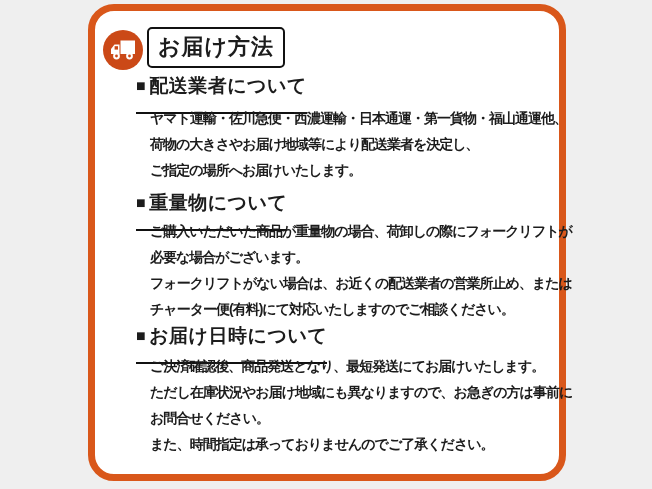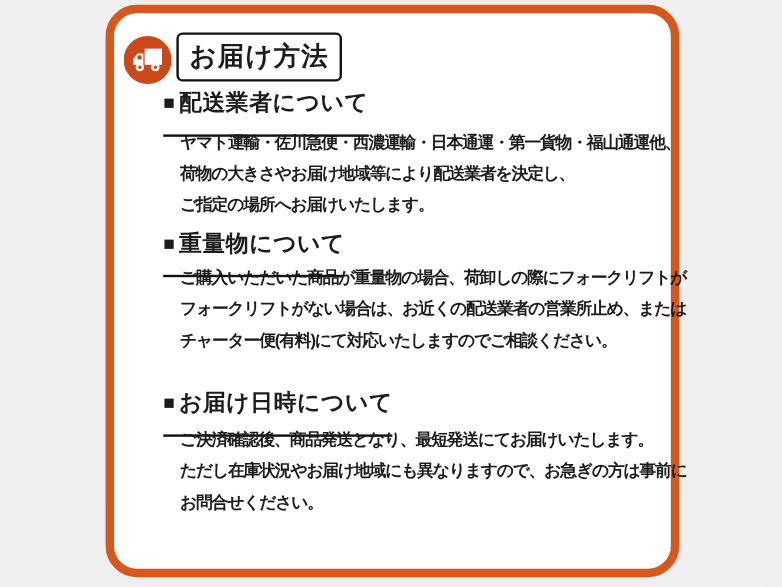--- a/index.html
+++ b/index.html
@@ -121,29 +121,31 @@
       <div class="line">ご指定の場所へお届けいたします。</div>
     </div>
   </div>
 
   <div class="section sec-2">
     <div class="section-heading">
       <span class="bullet">■</span><span>重量物について</span>
     </div>
     <div class="section-body">
       <div class="line">ご購入いただいた商品が重量物の場合、荷卸しの際にフォークリフトが</div>
+      <div class="line">必要な場合がございます。</div>
       <div class="line">フォークリフトがない場合は、お近くの配送業者の営業所止め、または</div>
       <div class="line">チャーター便(有料)にて対応いたしますのでご相談ください。</div>
     </div>
   </div>
 
   <div class="section sec-3">
     <div class="section-heading">
       <span class="bullet">■</span><span>お届け日時について</span>
     </div>
     <div class="section-body">
       <div class="line">ご決済確認後、商品発送となり、最短発送にてお届けいたします。</div>
       <div class="line">ただし在庫状況やお届け地域にも異なりますので、お急ぎの方は事前に</div>
       <div class="line">お問合せください。</div>
+      <div class="line">また、時間指定は承っておりませんのでご了承ください。</div>
     </div>
   </div>
 
 </div>
 
 </body></html>

